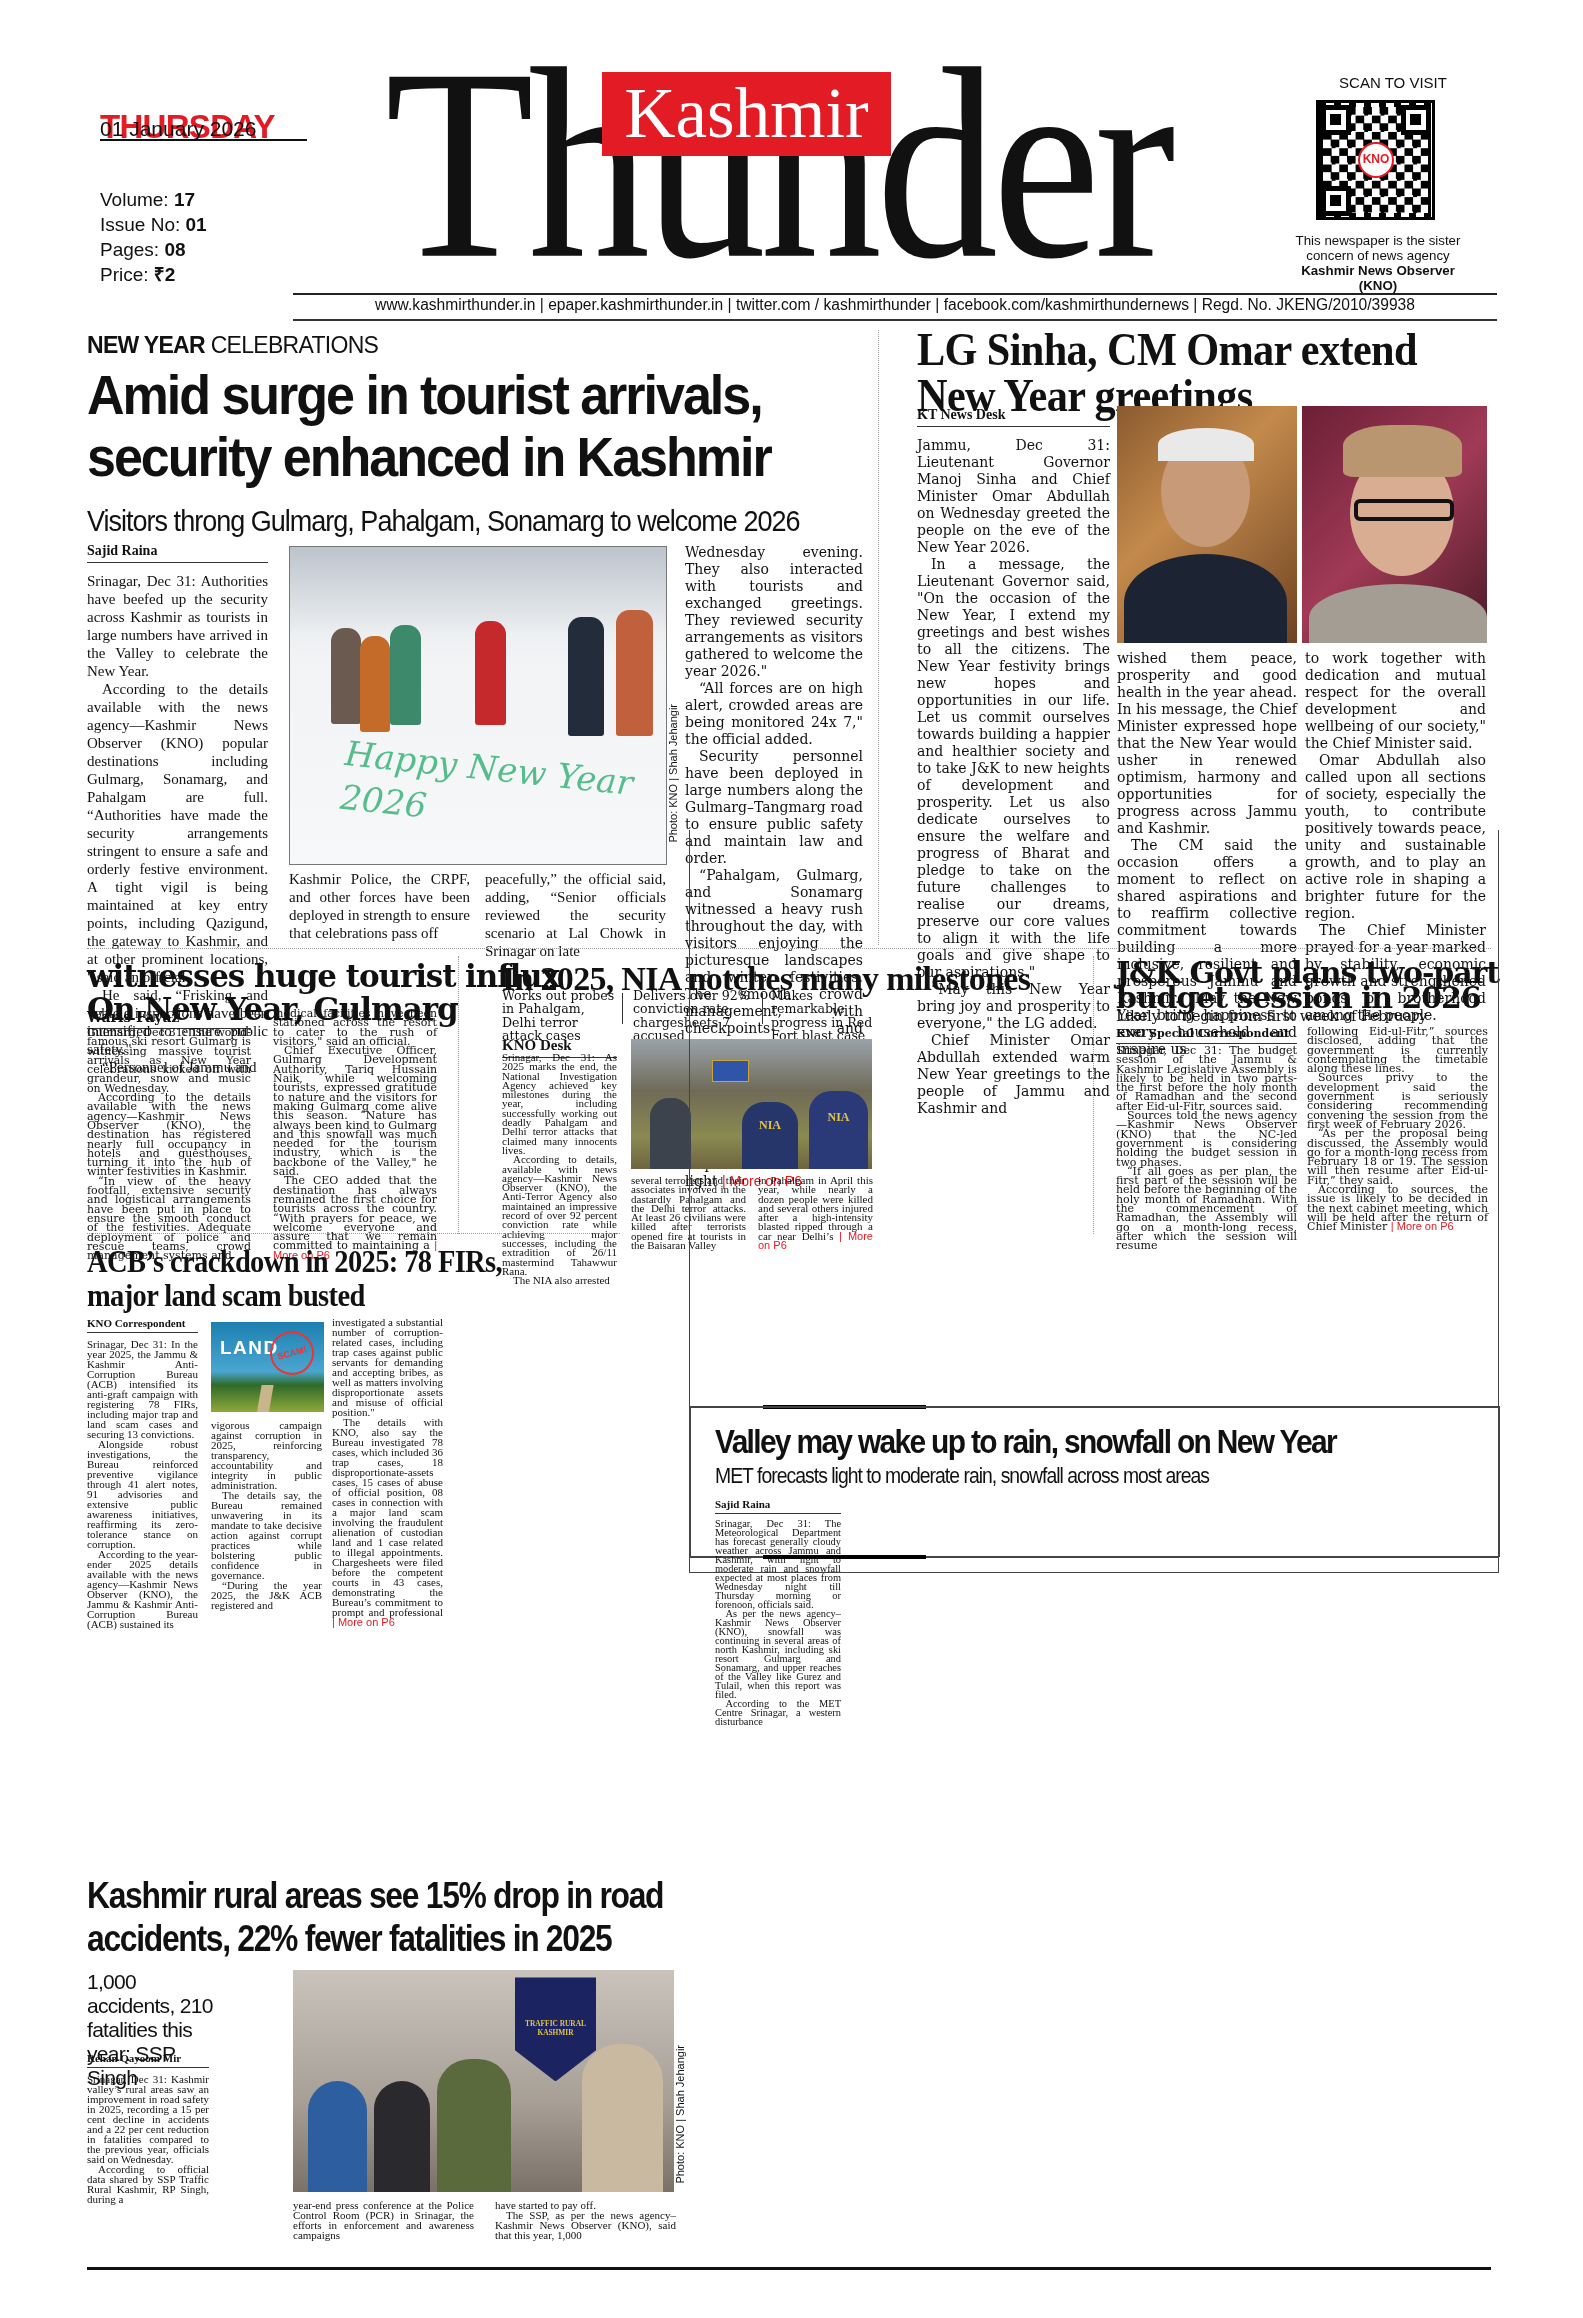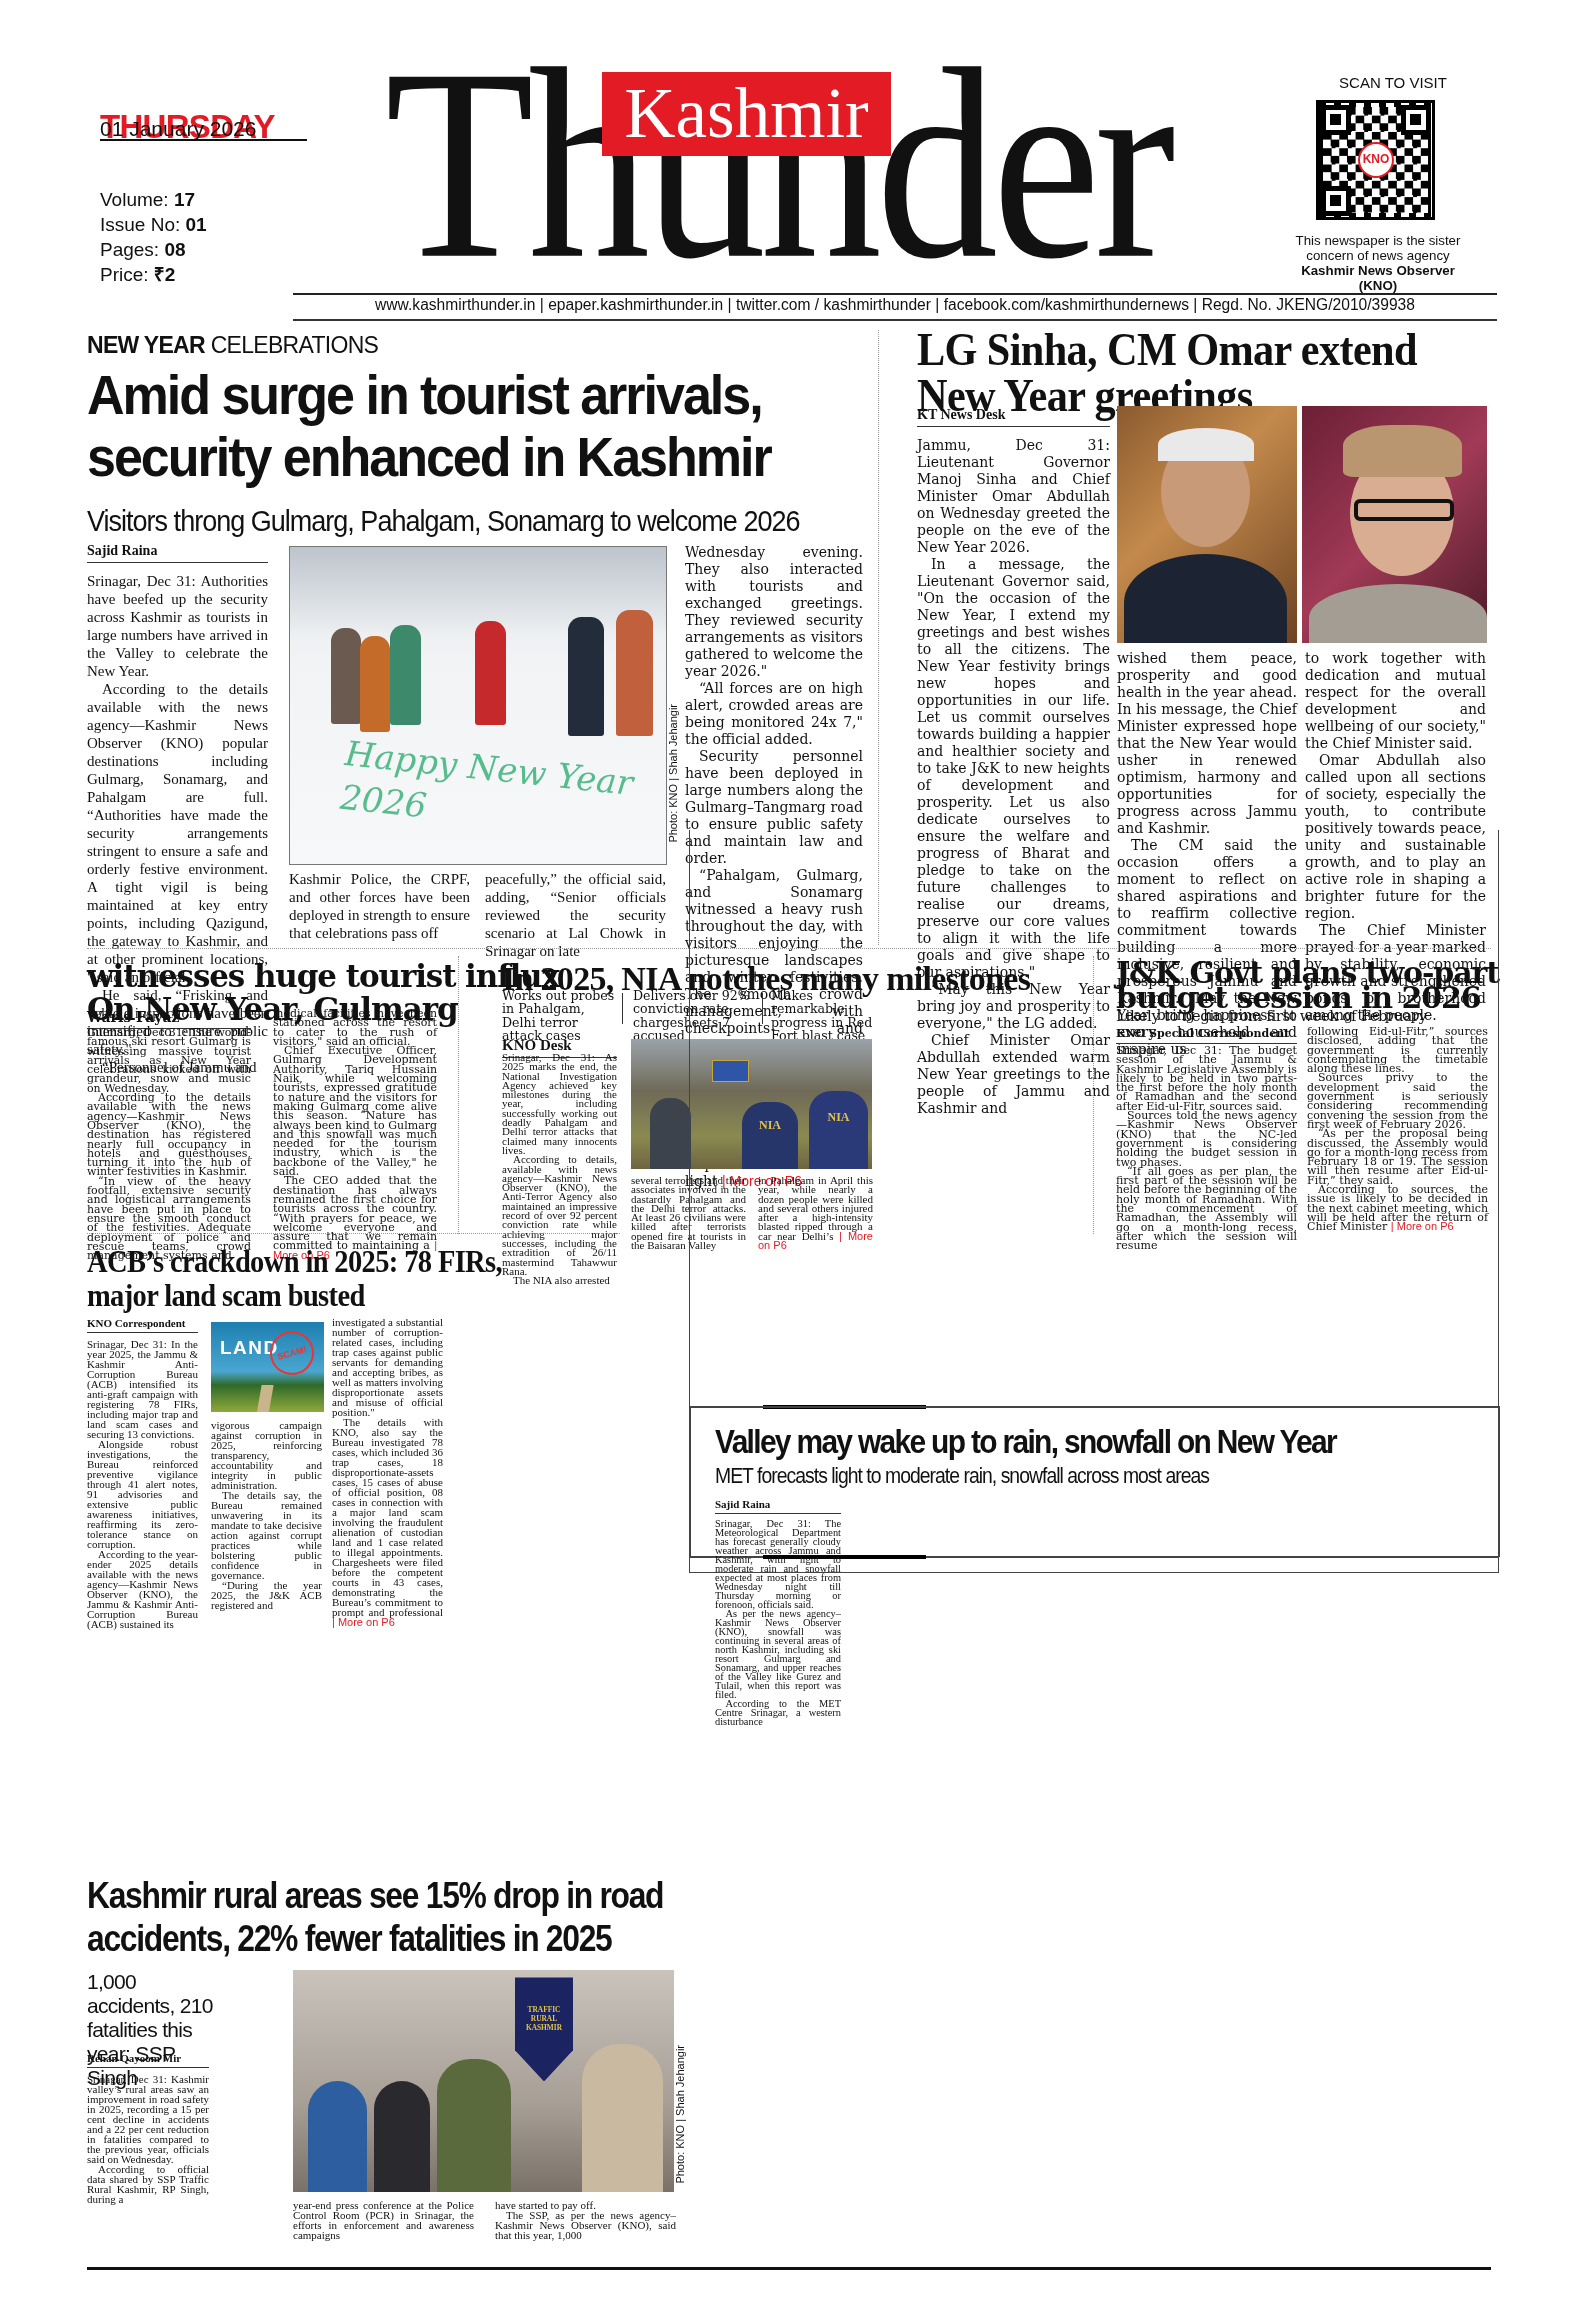--- a/index.html
+++ b/index.html
@@ -261,21 +261,21 @@
   <div class="hl" style="left:87px;top:1874px;font:bold 37px 'Liberation Sans',sans-serif;line-height:43px;letter-spacing:-1.5px;transform:scaleX(0.86);transform-origin:left;white-space:nowrap">
     <div>Kashmir rural areas see 15% drop in road</div>
     <div>accidents, 22% fewer fatalities in 2025</div>
   </div>
   <div class="abs" style="left:87px;top:1970px;width:126px;font:21px 'Liberation Sans',sans-serif;line-height:24px;letter-spacing:-0.7px">1,000 accidents, 210 fatalities this year: SSP Singh</div>
   <div class="byline" style="left:87px;top:2052px;width:122px;font-size:11px">Rehan Qayoom Mir</div>
   <div class="col" style="left:87px;top:2074px;width:122px;font-size:11px;line-height:10px;white-space:pre-line">Srinagar, Dec 31: Kashmir valley’s rural areas saw an improvement in road safety in 2025, recording a 15 per cent decline in accidents and a 22 per cent reduction in fatalities compared to the previous year, officials said on Wednesday.
  According to official data shared by SSP Traffic Rural Kashmir, RP Singh, during a</div>
 
   <div class="photo" style="left:293px;top:1970px;width:381px;height:222px;background:linear-gradient(180deg,#c9c3bc 0%,#a79f96 60%,#7a7168 100%)">
-    <div class="abs" style="left:222px;top:7.4px;width:58px;height:104px;background:#1b2360;clip-path:polygon(0 0,100% 0,100% 70%,50% 100%,0 70%);color:#e0c34a;font:bold 7.4px 'Liberation Serif',serif;text-align:center;padding-top:28px">TRAFFIC RURAL KASHMIR</div>
+    <div class="abs" style="left:222px;top:7.4px;width:81px;height:104px;background:#1b2360;clip-path:polygon(0 0,100% 0,100% 70%,50% 100%,0 70%);color:#e0c34a;font:bold 7.4px 'Liberation Serif',serif;text-align:center;padding-top:42px">TRAFFIC RURAL KASHMIR</div>
     <div class="abs" style="left:15px;top:111px;width:59px;height:111px;border-radius:30px 30px 0 0;background:#2d5ea0"></div>
     <div class="abs" style="left:81px;top:111px;width:56px;height:111px;border-radius:30px 30px 0 0;background:#2a2a2e"></div>
     <div class="abs" style="left:144px;top:89px;width:74px;height:133px;border-radius:33px 33px 0 0;background:#5b6a3c"></div>
     <div class="abs" style="left:289px;top:74px;width:81px;height:148px;border-radius:37px 37px 0 0;background:#c9b9a0"></div>
   </div>
   <div class="credit" style="left:674px;top:2045px">Photo: KNO | Shah Jehangir</div>
 
   <div class="col" style="left:293px;top:2200px;width:181px;font-size:11px;line-height:10px">year-end press conference at the Police Control Room (PCR) in Srinagar, the efforts in enforcement and awareness campaigns</div>
   <div class="col" style="left:495px;top:2200px;width:181px;font-size:11px;line-height:10px;white-space:pre-line">have started to pay off.
  The SSP, as per the news agency–Kashmir News Observer (KNO), said that this year, 1,000</div>

